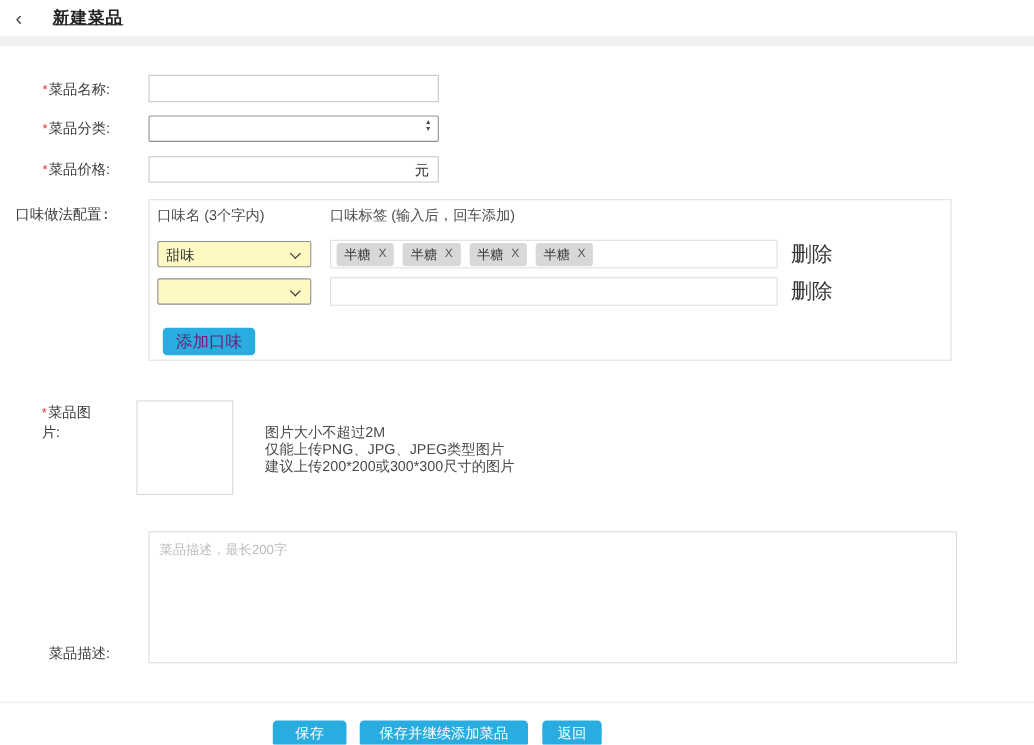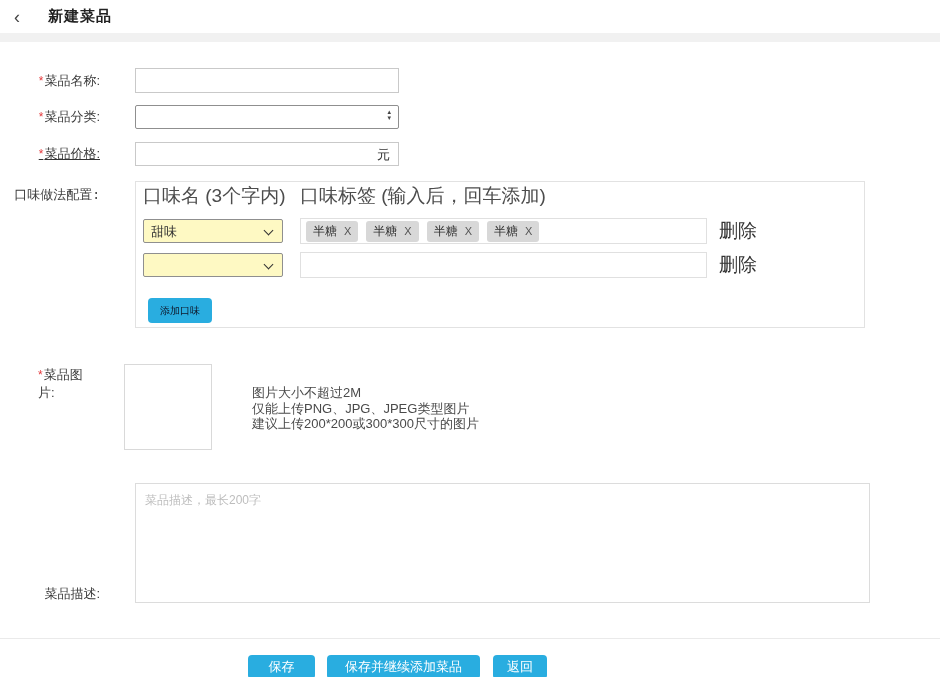--- a/index.html
+++ b/index.html
@@ -3,65 +3,65 @@
 <meta charset="utf-8">
 <style>
   * { box-sizing: border-box; margin: 0; padding: 0; }
   html,body { background:#fff; }
   body { font-family: "Liberation Sans", "DejaVu Sans", sans-serif; color:#333; }
   .page { position:relative; width:940px; height:677px; background:#fff; overflow:hidden; }
 
   
   .header { display:flex; align-items:center; height:33px; padding-left:14px; background:#fff; }
   .back { font-size:18px; color:#444; line-height:1; cursor:pointer; width:20px; }
-  .title { font-size:15px; font-weight:bold; color:#222; margin-left:14px; letter-spacing:1px; }
+  .title { font-size:15px; font-weight:bold; color:#222; margin-left:14px; letter-spacing:1px;text-decoration:underline; }
   .band { width:940px; height:9px; background:#f1f1f1; }
 
   
   .form { padding-top:26px; }
   .row { display:flex; align-items:center; margin-left:0;gap:16px; }
   .label { width:100px; flex-shrink:0; text-align:right; font-size:13px; color:#3b3b3b; }
   .req { color:#e4393c; margin-right:1px; font-size:12px; }
   .gap3 { width:3px; flex-shrink:0; }
 
   .txt-input { width:264px; height:25px; border:1px solid #c9c9c9; background:#fff; font-size:13px; padding:0 8px; color:#333; outline:none; }
   .row-name { margin-bottom:12px; }
   .row-cat  { margin-bottom:13px; }
-  .row-price{ margin-bottom:15px;text-decoration:underline; }
+  .row-price{ margin-bottom:15px; }
 
   .fake-select { position:relative; width:264px; height:24px; border:1px solid #8f8f8f; border-radius:2px; background:#fff; cursor:pointer; }
   .spin { position:absolute; right:7px; top:3px; display:flex; flex-direction:column; align-items:center; color:#444; }
   .spin i { font-style:normal; font-size:7px; line-height:5.5px; }
 
   .price-wrap { position:relative; width:264px; }
   .price-wrap .txt-input { width:264px; height:24px; padding-right:26px; }
   .unit { position:absolute; right:9px; top:4px; font-size:13px; color:#333; }
 
   
   .row-flavor { align-items:flex-start; margin-bottom:36px; }
   .row-flavor .label { padding-top:5px;font-family:Liberation Mono, monospace; }
   .panel { width:730px; border:1px solid #e2e2e2; background:#fff; padding:5px 10px 4px 7px; }
-  .cols-head { display:flex; font-size:19px; color:#4c4c4c; line-height:16px; margin-bottom:14px; padding-top:1px; }
+  .cols-head { display:flex; font-size:13px; color:#4c4c4c; line-height:16px; margin-bottom:14px; padding-top:1px; }
   .cols-head .c1 { width:157px; flex-shrink:0; }
   .frow { display:flex; align-items:center; margin-bottom:8px; }
   .fsel { position:relative; width:140px; height:24px; border:1px solid #8f8f8f; border-radius:2px; background:#fef9c3; cursor:pointer; font-size:13px; }
   .fsel .val { display:block; padding:3px 22px 0 7px; color:#333; white-space:nowrap; overflow:hidden; }
   .chev { position:absolute; right:10px; top:7px; width:7px; height:7px; border-right:1.6px solid #333; border-bottom:1.6px solid #333; transform:rotate(45deg); }
   .taginput { width:407px; height:26px; border:1px solid #e0e0e0; background:#fff; margin-left:17px; display:flex; align-items:center; padding:0 5px; overflow:hidden; }
   .taginput input { border:none; outline:none; flex:1; font-size:12px; min-width:20px; height:20px; }
   .pill { display:inline-flex; align-items:center; background:#d8d8d8; border-radius:3px; padding:2px 7px; margin-right:8px; font-size:12px; color:#333; white-space:nowrap; cursor:default; }
   .pill .x { margin-left:7px; font-size:11px; color:#555; cursor:pointer; }
   .del { margin-left:12px; font-size:19px; color:#333; cursor:pointer; }
-  .add-btn { margin-top:12px; margin-left:5px; height:25px; padding:0 12px; border:none; border-radius:4px; color:#0f172a; font-size:10px; cursor:pointer;font-family:Liberation Serif, serif; }
+  .add-btn { margin-top:12px; margin-left:5px; height:25px; padding:0 12px; border:none; border-radius:4px; color:#701a75; font-size:15px; cursor:pointer;font-family:Liberation Serif, serif; }
 
   
   .row-image { align-items:flex-start; margin-bottom:33px; }
   .row-image .label { text-align:left; padding-left:38px; padding-right:14px; line-height:17px; padding-top:2px; }
   .upload-box { width:88px; height:86px; border:1px solid #d9d9d9; background:#fff; margin-left:8px; cursor:pointer; flex-shrink:0; }
-  .hints { margin-left:24px; padding-top:21px; font-size:13px; color:#4a4a4a; line-height:15.5px; }
+  .hints { margin-left:13px; padding-top:21px; font-size:13px; color:#4a4a4a; line-height:15.5px; }
 
   
   .row-desc { align-items:flex-end; }
   .row-desc .label { padding-top:8px; }
   .desc-area { width:735px; height:120px; border:1px solid #dcdcdc; resize:none; outline:none; font-size:12px; padding:8px 9px; color:#333; font-family:"Liberation Sans","DejaVu Sans",sans-serif; }
   .desc-area::placeholder { color:#bdbdbd; }
 
   
   .divider { width:940px; height:1px; background:#eaeaea; margin-top:35px; }
   .footer { display:flex; align-items:center; padding-top:16px; padding-left:248px; }

